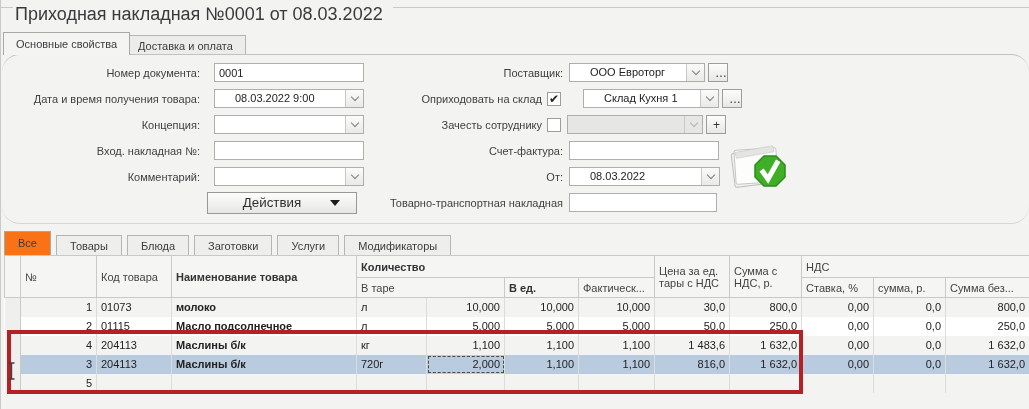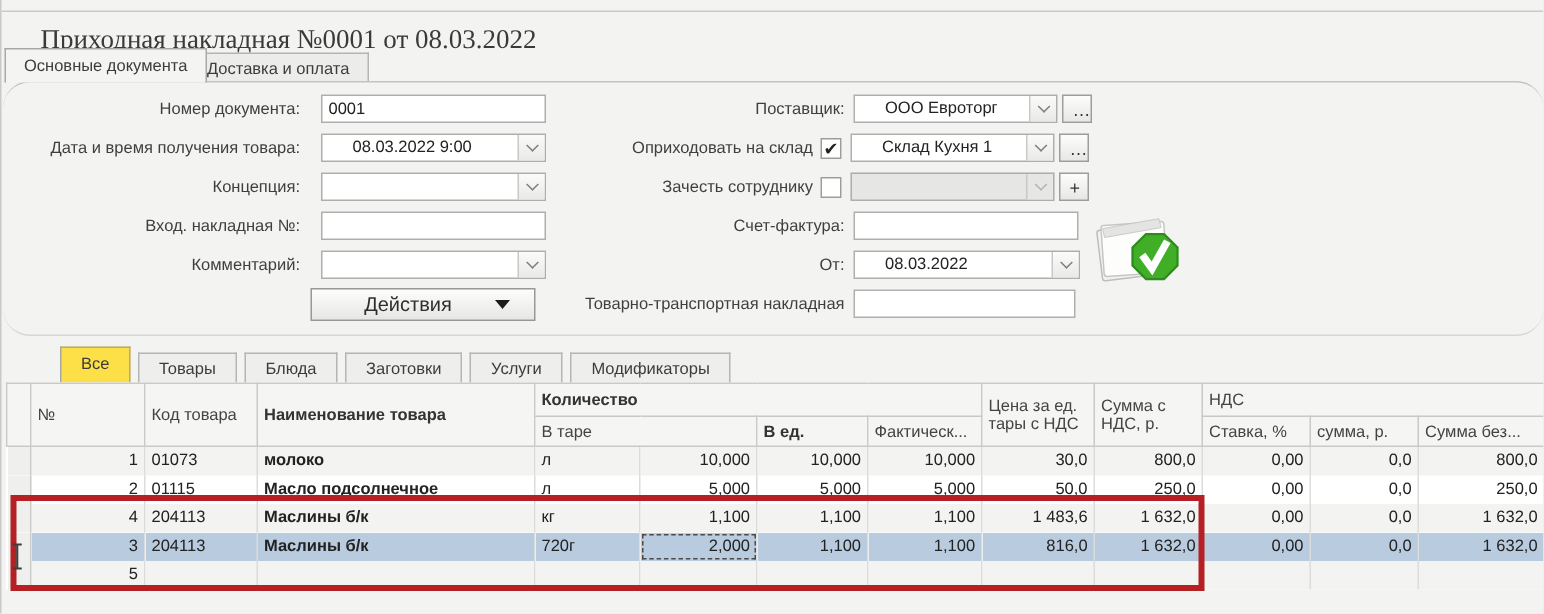--- a/index.html
+++ b/index.html
@@ -1,22 +1,22 @@
 <!DOCTYPE html>
 <html><head>
 <meta charset="utf-8">
 <style>
   html,body{margin:0;padding:0;background:#e9e9e7;}
   .screen{position:relative;width:1029px;height:409px;background:#f3f3f1;overflow:hidden;
           font-family:"Liberation Sans","DejaVu Sans",sans-serif;font-size:11px;color:#3c3c3c;
           border-left:1px solid #c9c9c7;box-sizing:border-box;}
   
   .title-rule{position:absolute;top:7px;left:0;width:100%;height:1px;background:#c9c9c7;}
-  .title{position:absolute;top:0;left:12px;margin:12px;font-size:18px;font-weight:500;color:#3a3a3a;
-         background:#f3f3f1;padding:0 10px 2px 2px;line-height:28px;white-space:nowrap;font-family:Liberation Serif, serif;}
+  .title{position:absolute;top:0;left:12px;margin:0;font-size:18px;font-weight:500;color:#3a3a3a;
+         background:#f3f3f1;padding:0 10px 2px 2px;line-height:28px;white-space:nowrap;}
   
   .ttab{position:absolute;top:33px;height:22px;line-height:22px;padding:0 12px;
         background:#ececea;border:1px solid #b5b5b3;border-bottom:none;box-sizing:border-box;color:#3c3c3c;}
   .ttab.active{top:32px;height:23px;line-height:23px;background:#f4f4f2;border-color:#a8a8a6;z-index:3;}
   .ttab.t1{left:2px;}
   .ttab.t2{left:124px;top:35px;height:32px;line-height:20px;}
   
   .panel{position:absolute;top:54px;left:1px;width:1027px;height:170px;background:#f3f3f1;
          border-top:1px solid #c2c2c0;border-bottom:1px solid #d6d6d4;box-sizing:border-box;border-radius:18px;}
   .col{position:absolute;top:8px;}
@@ -50,21 +50,21 @@
                background:linear-gradient(#fdfdfb,#e6e6e4);display:flex;align-items:center;box-sizing:border-box;}
   .actions-btn .cap{flex:1;text-align:center;color:#2e2e2e;}
   .tri{width:0;height:0;border-left:5px solid transparent;border-right:5px solid transparent;
        border-top:6px solid #1c1c1c;margin-right:10px;}
   
   .saveicon{position:absolute;left:726px;top:84px;}
   
   .btabs{position:absolute;left:3px;top:231px;height:24px;white-space:nowrap;}
   .btab{display:inline-block;height:20px;line-height:20px;margin-top:3px;padding:0 13px;background:#eeeeec;
         border:1px solid #b5b5b3;border-bottom:none;box-sizing:border-box;margin-right:2px;color:#3c3c3c;vertical-align:bottom;}
-  .btab.active{height:24px;line-height:23px;margin-top:0;background:#fde047;border-color:#a8a8a6;margin-left:36px;}
+  .btab.active{height:24px;line-height:23px;margin-top:0;background:#f97316;border-color:#a8a8a6;}
   
   .grid{position:absolute;left:3px;top:255px;width:1025px;border-collapse:collapse;table-layout:fixed;
         font-size:11px;color:#222;background:#fff;}
   .grid th{background:#f5f5f3;border:1px solid #c9c9c7;font-weight:normal;text-align:left;
            padding:1px 4px;color:#444;overflow:hidden;white-space:normal;}
   .grid thead tr.r1 th{height:19px;}
   .grid thead tr.r2 th{height:17px;}
   .grid th.b{font-weight:bold;color:#333;}
   .grid td{border-right:1px solid #dcdcda;height:19px;padding:0 4px;overflow:hidden;white-space:nowrap;box-sizing:border-box;}
   .grid tr.alt td{background:#f3f3f1;}
@@ -81,21 +81,21 @@
 </style>
 </head>
 <body>
 
 <div class="screen">
 
   <div class="title-rule"></div>
   <h1 class="title">Приходная накладная №0001 от 08.03.2022</h1>
 
   <div class="ttab t1 active">
-    <span>Основные документа</span>
+    <span>Основные свойства</span>
   </div>
   <div class="ttab t2">
     <span>Доставка и оплата</span>
   </div>
 
   <div class="panel">
 
     <div class="col left">
       <div class="frow">
         <span class="lbl">Номер документа:</span>
@@ -147,21 +147,21 @@
           <span class="val">ООО Евроторг</span>
           <span class="arrow">
               <span class="chev"></span>
             </span>
         </div>
         <button class="aux">…</button>
       </div>
       <div class="frow">
         <span class="rlbl">Оприходовать на склад</span>
         <span class="checkbox">✔</span>
-        <div class="combo cmb136" style="margin-left:0;">
+        <div class="combo cmb136" style="margin-left:16px;">
           <span class="val">Склад Кухня 1</span>
           <span class="arrow">
               <span class="chev"></span>
             </span>
         </div>
         <button class="aux">…</button>
       </div>
       <div class="frow">
         <span class="rlbl">Зачесть сотруднику</span>
         <span class="checkbox"></span>

